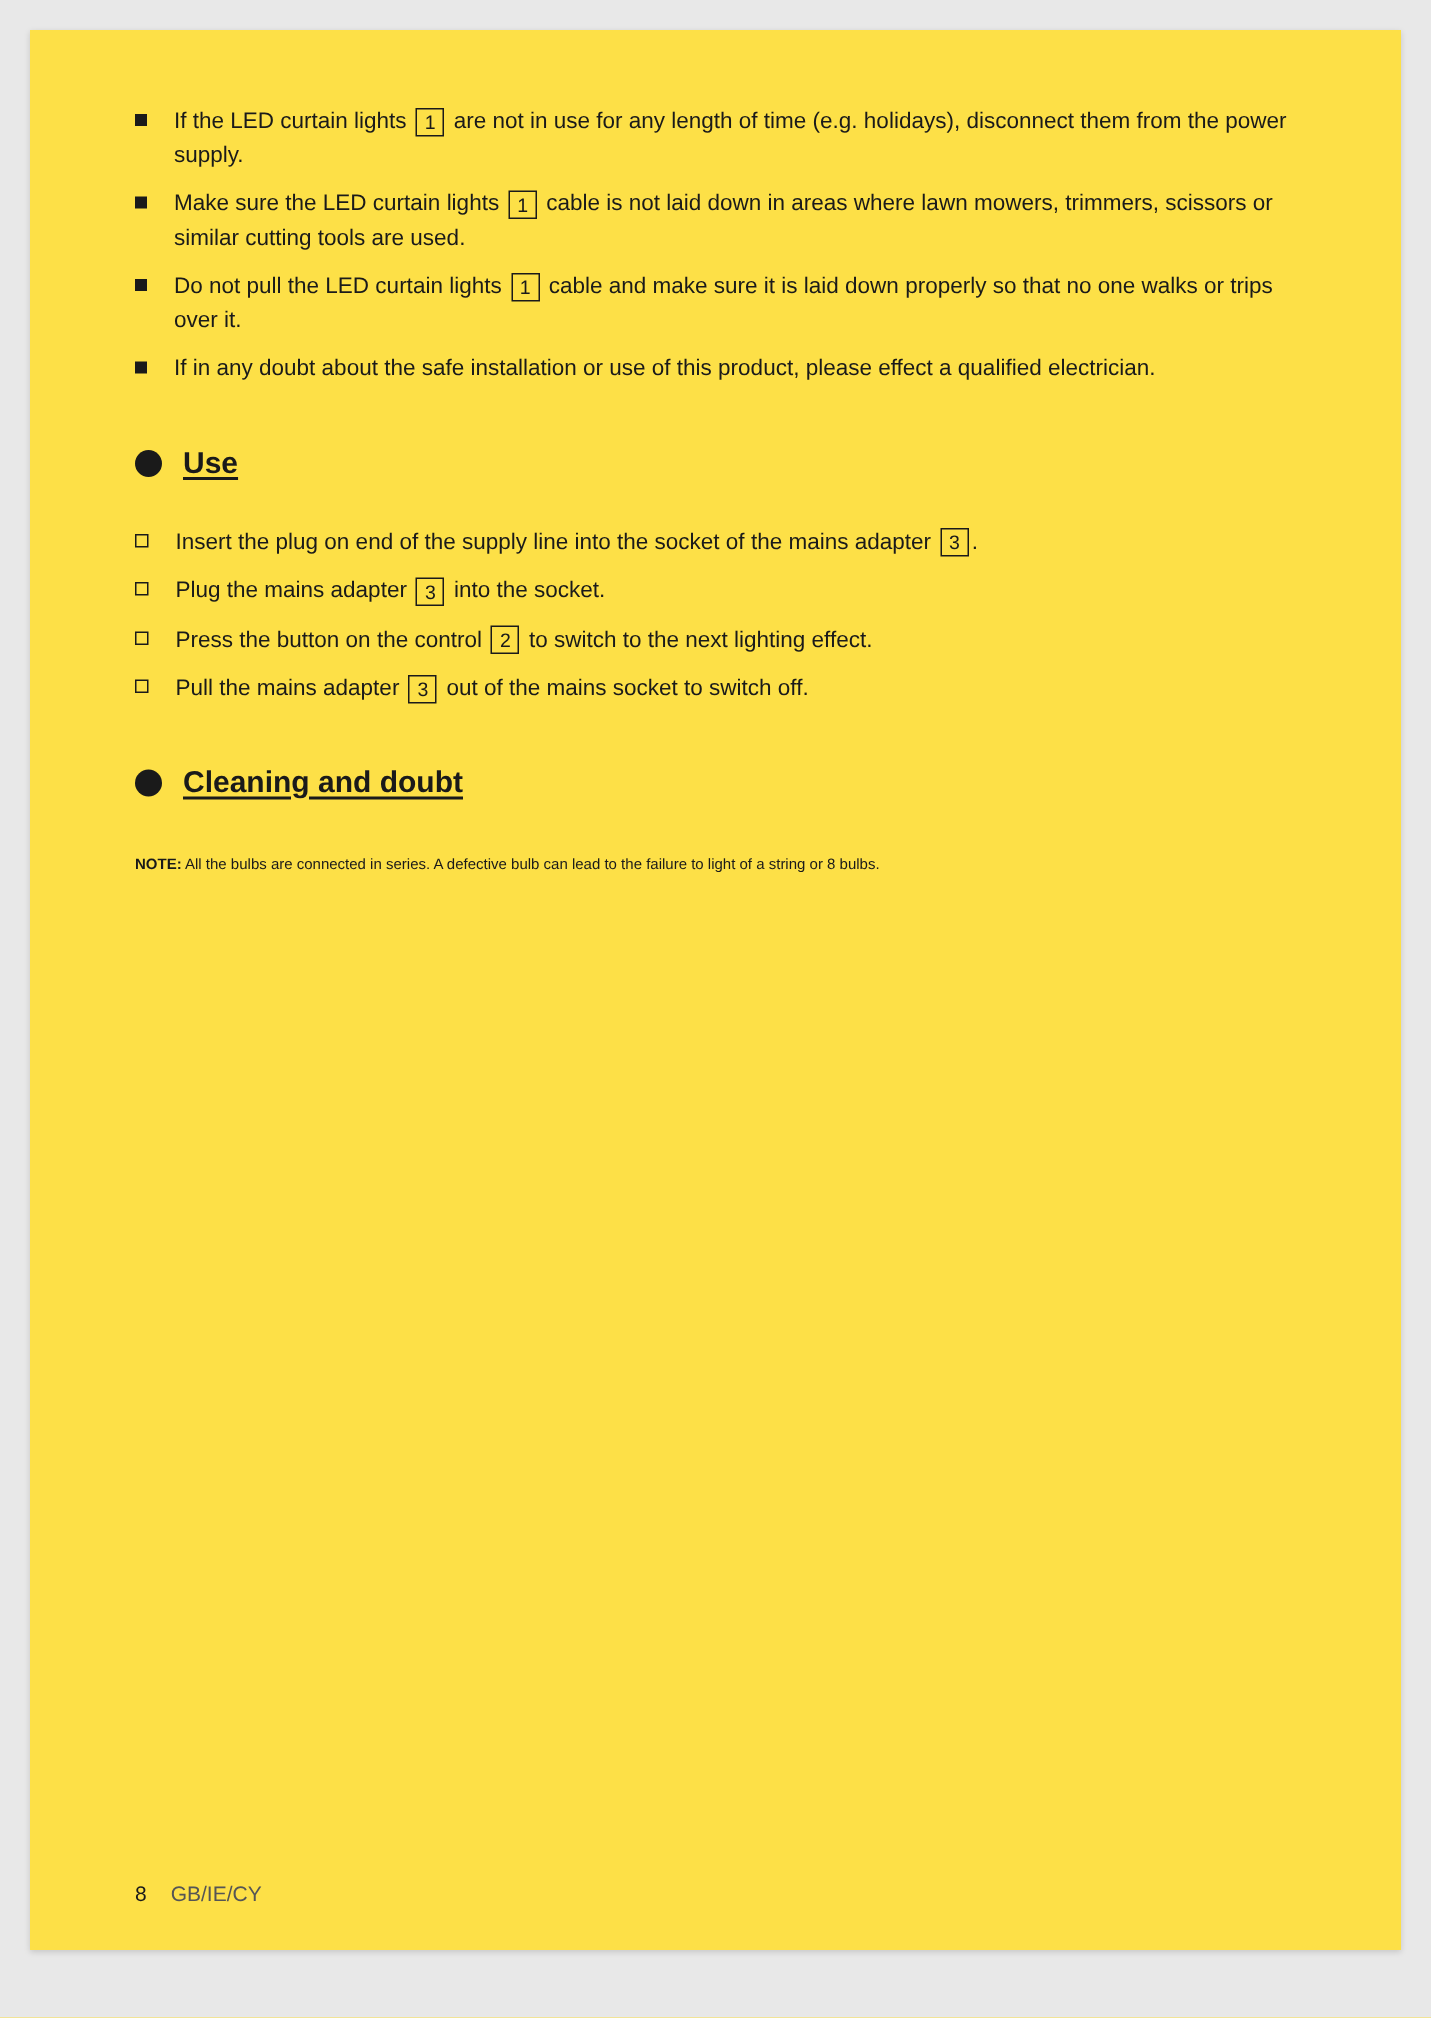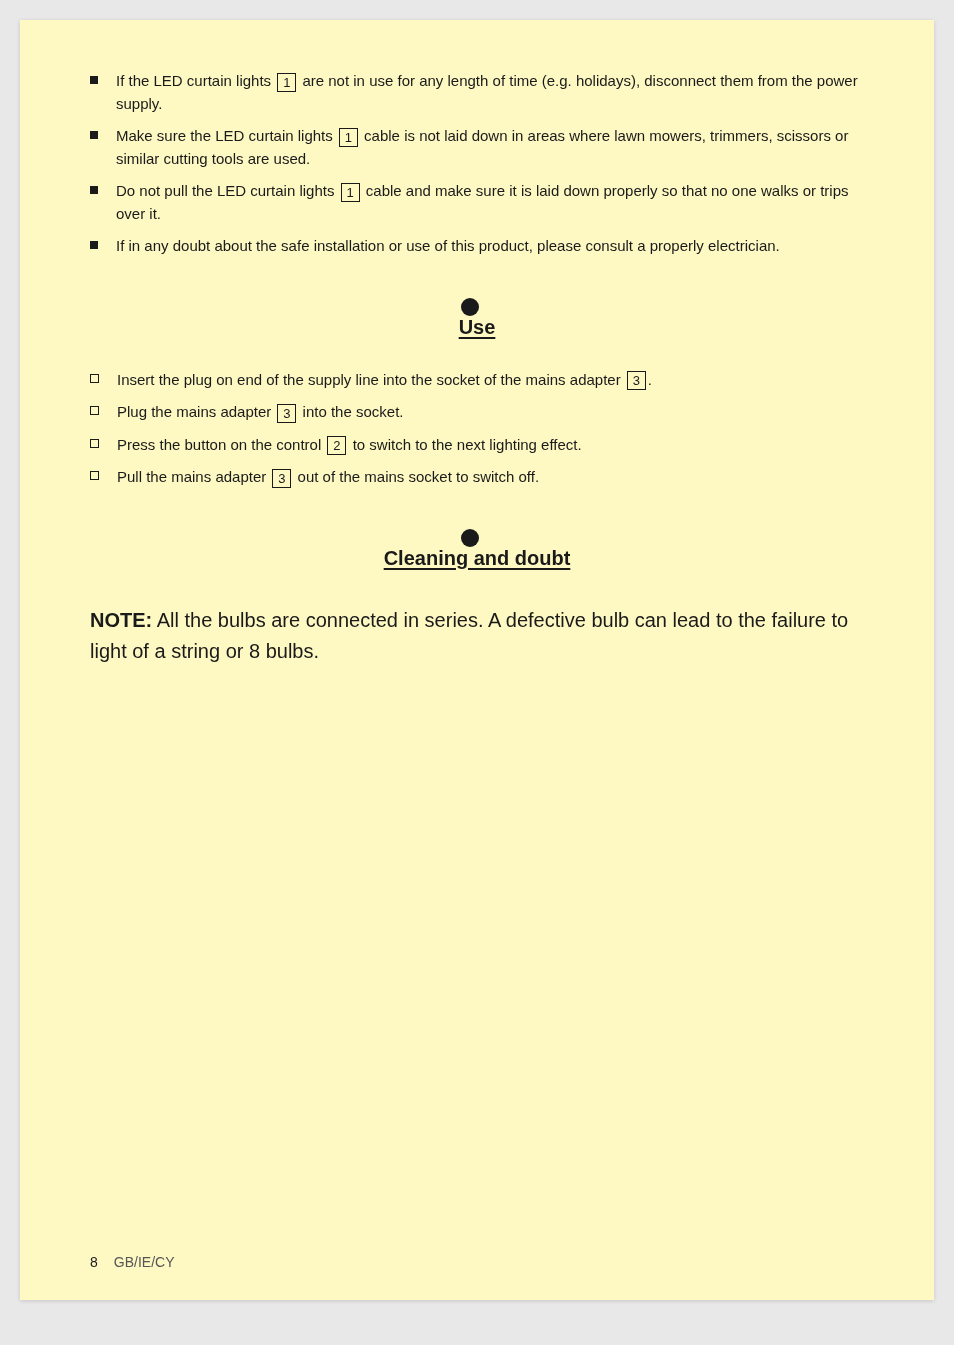--- a/index.html
+++ b/index.html
@@ -12,21 +12,21 @@
       background-color: #e8e8e8;
       font-family: Arial, Helvetica, sans-serif;
       display: flex;
       justify-content: center;
       align-items: flex-start;
       min-height: 1345px;
       padding: 20px;
     }
 
     .page {
-      background-color: #fef9c3;
+      background-color: #fde047;
       width: 924px;
       min-height: 1280px;
       padding: 50px 70px 60px 70px;
       position: relative;
       box-shadow: 0 1px 4px rgba(0,0,0,0.15);
     }
 
     .bullet-list {
       list-style: none;
       margin-bottom: 10px;
@@ -74,21 +74,20 @@
       margin: 0 2px;
       vertical-align: middle;
       line-height: 1;
     }
 
     .section-header {
       display: flex;
       align-items: center;
       margin-top: 40px;
       margin-bottom: 30px;
-      flex-direction: column;
     }
 
     .section-dot {
       display: inline-block;
       width: 18px;
       height: 18px;
       background-color: #1a1a1a;
       border-radius: 50%;
       margin-right: 14px;
       flex-shrink: 0;
@@ -96,21 +95,21 @@
 
     .section-title {
       font-size: 20px;
       font-weight: bold;
       color: #1a1a1a;
       text-decoration: underline;
       text-underline-offset: 3px;
     }
 
     .note-text {
-      font-size: 20px;
+      font-size: 10px;
       line-height: 1.55;
       color: #1a1a1a;
       margin-top: 35px;
     }
 
     .note-bold {
       font-weight: bold;
     }
 
     .page-footer {
@@ -152,21 +151,21 @@
     </li>
     <li>
       <span class="bullet-square"></span>
       <span>
         Do not pull the LED curtain lights <span class="num-badge">1</span> cable and make sure it is laid down properly so that no one walks or trips over it.
       </span>
     </li>
     <li>
       <span class="bullet-square"></span>
       <span>
-        If in any doubt about the safe installation or use of this product, please consult a properly electrician.
+        If in any doubt about the safe installation or use of this product, please effect a qualified electrician.
       </span>
     </li>
   </ul>
 
   <div class="section-header">
     <span class="section-dot"></span>
     <span class="section-title">Use</span>
   </div>
 
   <ul class="bullet-list">

